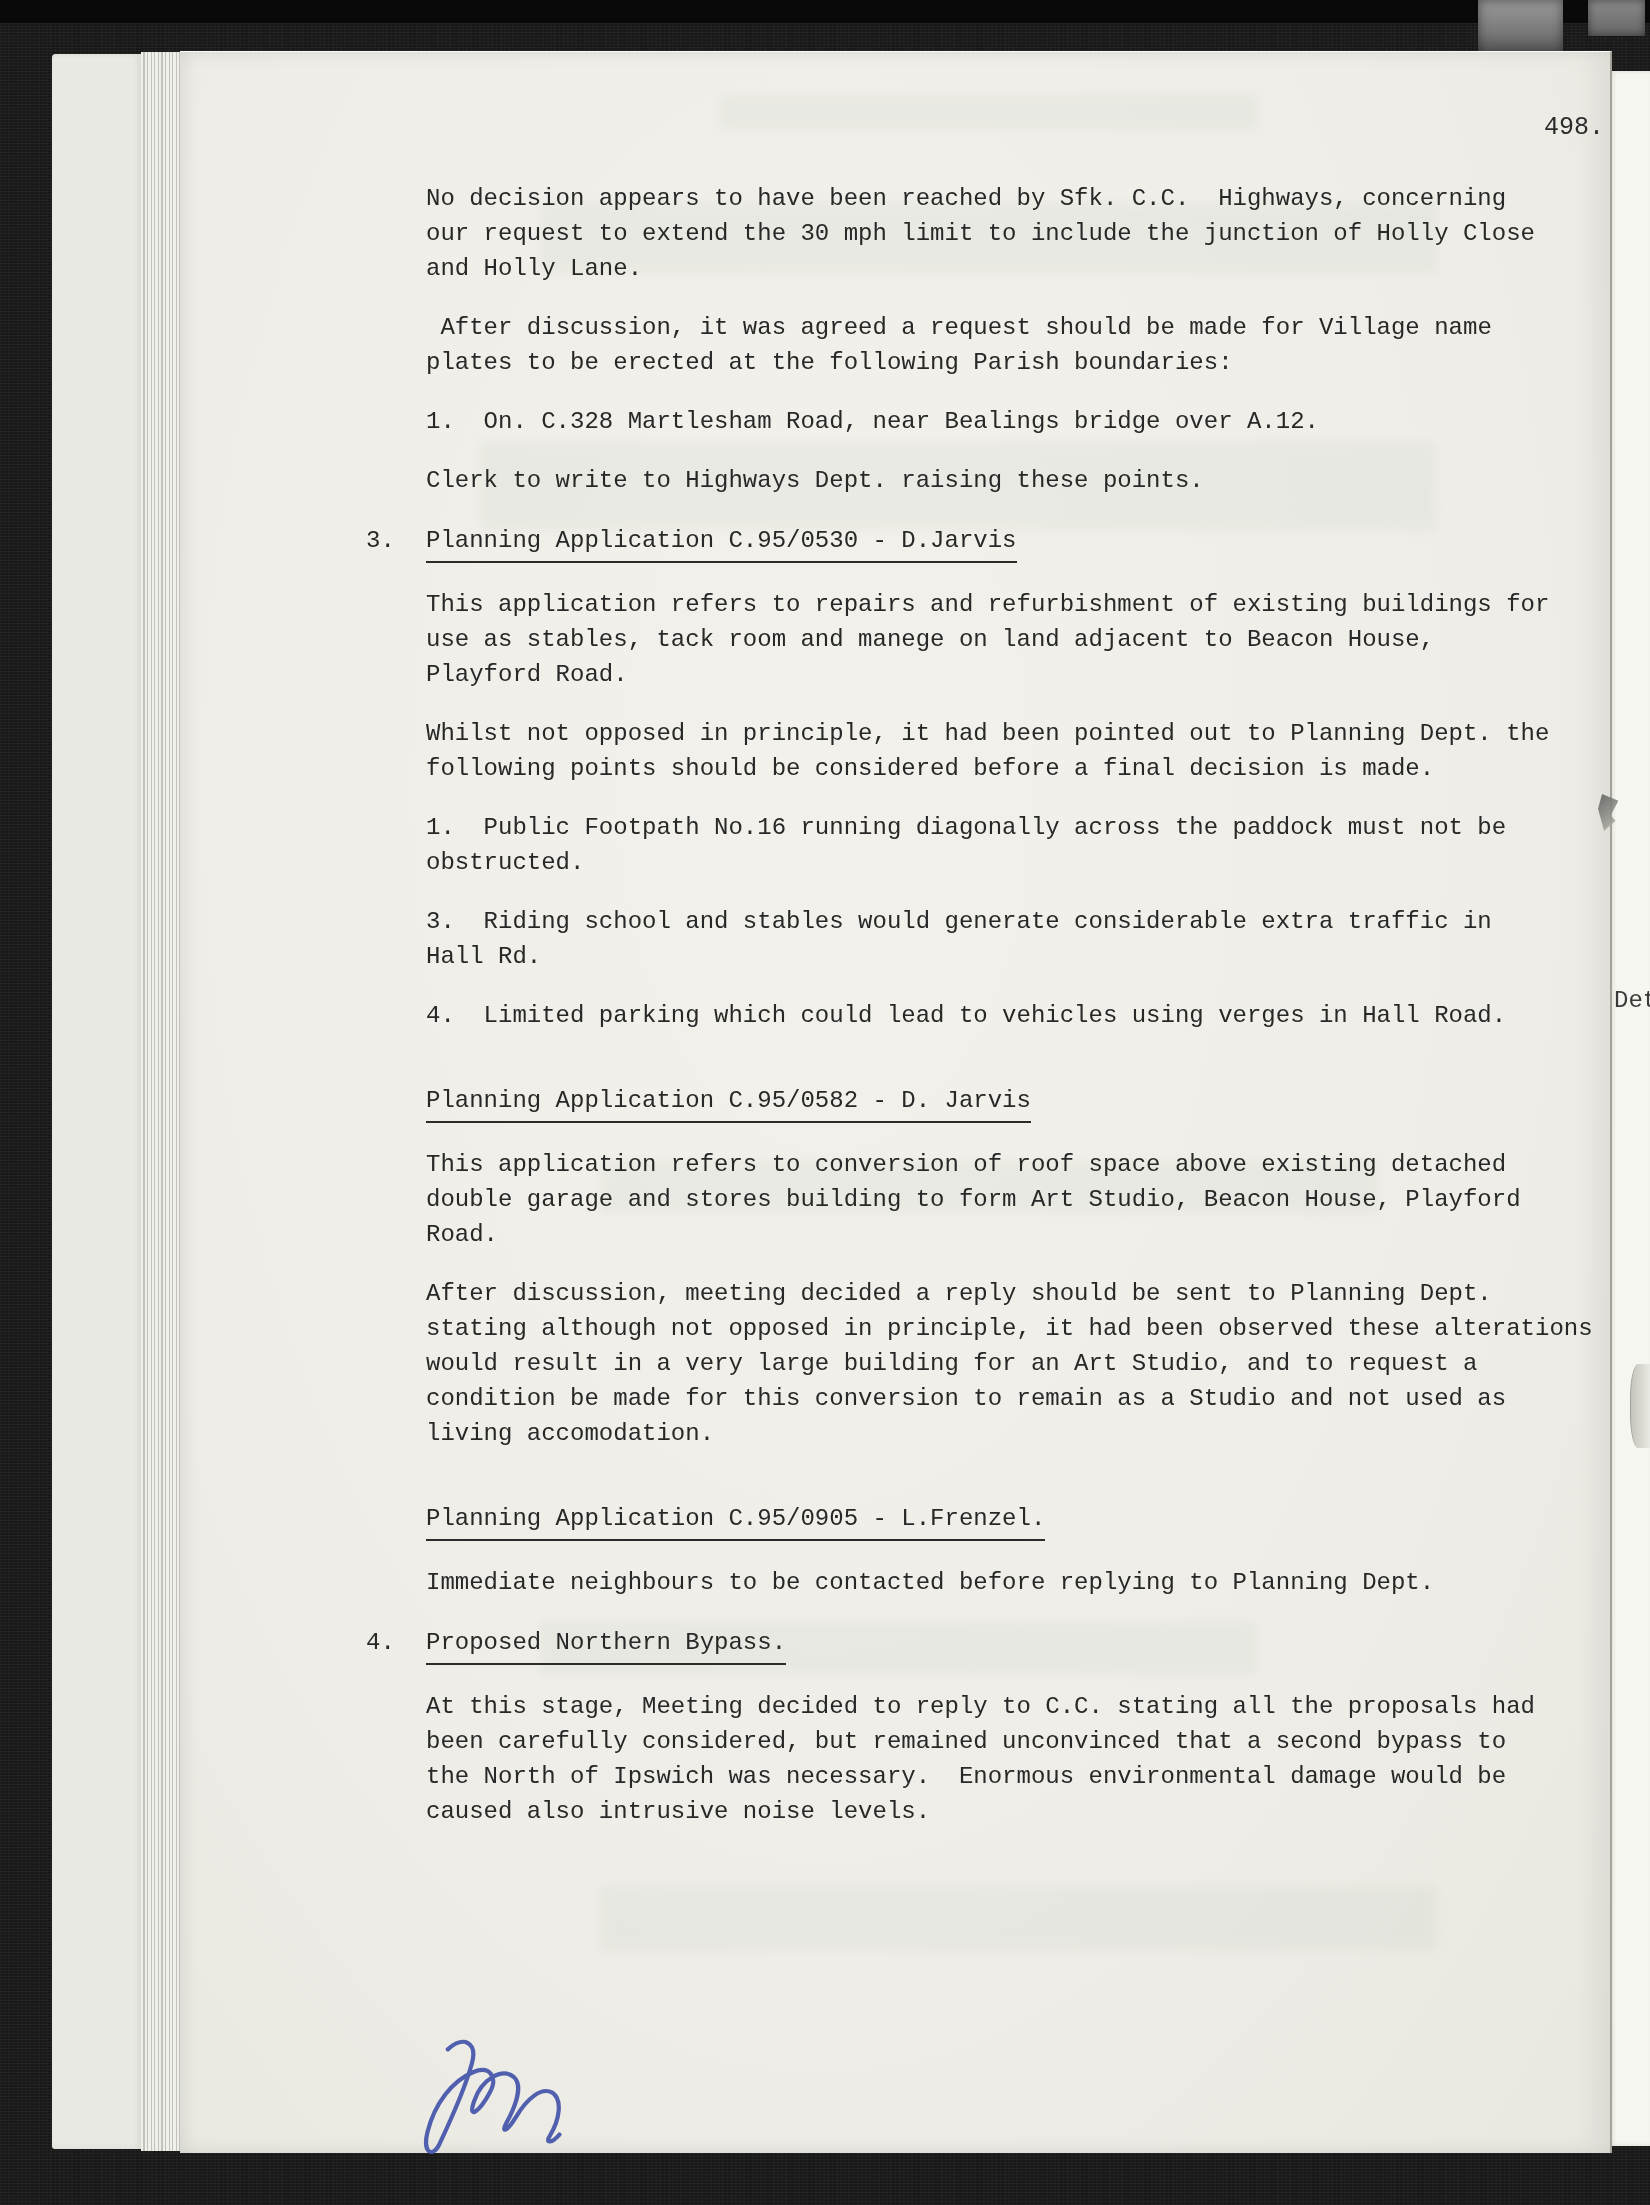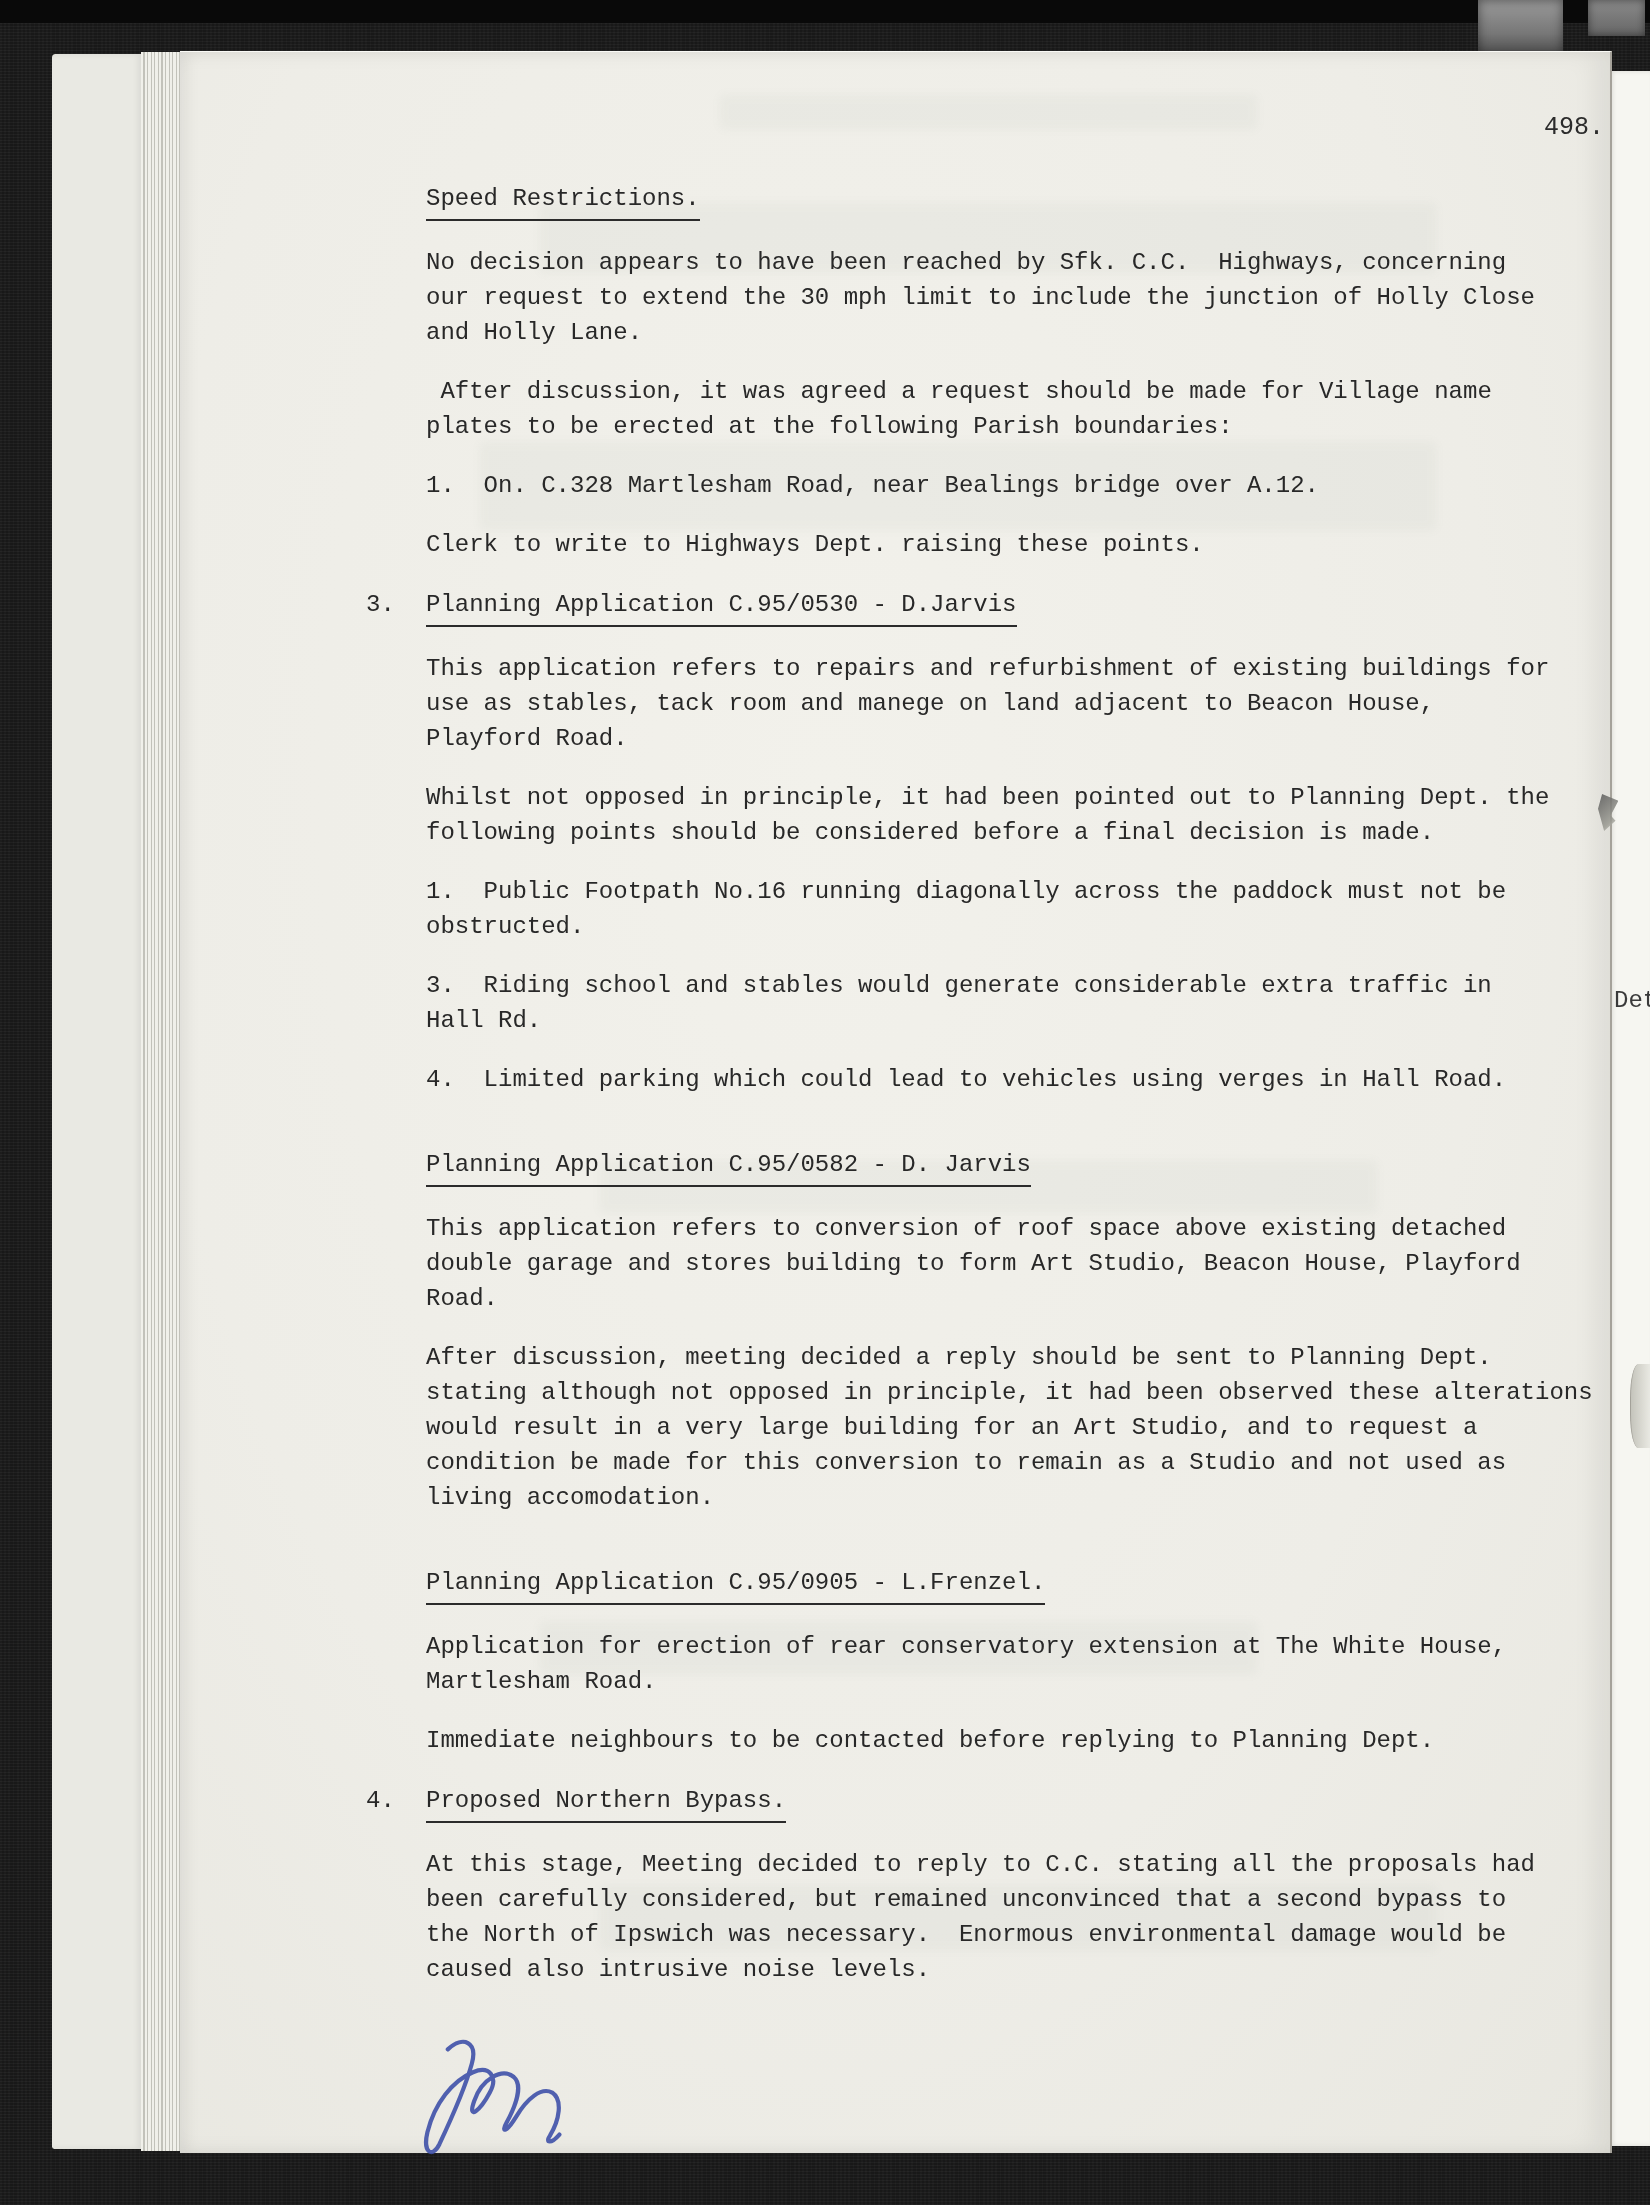--- a/index.html
+++ b/index.html
@@ -102,21 +102,20 @@
   <div class="page-number">498.</div>
 
   <div class="ghost" style="left:539px;top:42px;width:539px;height:36px;"></div>
   <div class="ghost" style="left:359px;top:150px;width:898px;height:72px;"></div>
   <div class="ghost" style="left:299px;top:389px;width:958px;height:90px;"></div>
   <div class="ghost" style="left:419px;top:1108px;width:779px;height:54px;"></div>
   <div class="ghost" style="left:359px;top:1569px;width:719px;height:54px;"></div>
   <div class="ghost" style="left:419px;top:1833px;width:839px;height:66px;"></div>
 
   <div class="content" id="content">
-      <div class="block heading"><span class="underlined">Speed Restrictions.</span></div>
       <div class="block paragraph"><span>No decision appears to have been reached by Sfk. C.C.  Highways, concerning
 our request to extend the 30 mph limit to include the junction of Holly Close
 and Holly Lane.</span></div>
       <div class="block paragraph"><span> After discussion, it was agreed a request should be made for Village name
 plates to be erected at the following Parish boundaries:</span></div>
       <div class="block list-item"><span>1.  On. C.328 Martlesham Road, near Bealings bridge over A.12.</span></div>
       <div class="block paragraph"><span>Clerk to write to Highways Dept. raising these points.</span></div>
       <div class="block section"><span class="sec-num">3.</span><span class="underlined">Planning Application C.95/0530 - D.Jarvis</span></div>
       <div class="block paragraph"><span>This application refers to repairs and refurbishment of existing buildings for
 use as stables, tack room and manege on land adjacent to Beacon House,
@@ -131,22 +130,20 @@
       <div class="block heading"><span class="underlined">Planning Application C.95/0582 - D. Jarvis</span></div>
       <div class="block paragraph"><span>This application refers to conversion of roof space above existing detached
 double garage and stores building to form Art Studio, Beacon House, Playford
 Road.</span></div>
       <div class="block paragraph"><span>After discussion, meeting decided a reply should be sent to Planning Dept.
 stating although not opposed in principle, it had been observed these alterations
 would result in a very large building for an Art Studio, and to request a
 condition be made for this conversion to remain as a Studio and not used as
 living accomodation.</span></div>
       <div class="block heading"><span class="underlined">Planning Application C.95/0905 - L.Frenzel.</span></div>
-      <div class="block paragraph"><span>Application for erection of rear conservatory extension at The White House,
-Martlesham Road.</span></div>
       <div class="block paragraph"><span>Immediate neighbours to be contacted before replying to Planning Dept.</span></div>
       <div class="block section"><span class="sec-num">4.</span><span class="underlined">Proposed Northern Bypass.</span></div>
       <div class="block paragraph"><span>At this stage, Meeting decided to reply to C.C. stating all the proposals had
 been carefully considered, but remained unconvinced that a second bypass to
 the North of Ipswich was necessary.  Enormous environmental damage would be
 caused also intrusive noise levels.</span></div>
     </div>
 </div>
 
 <div class="edge-text">Det</div>

